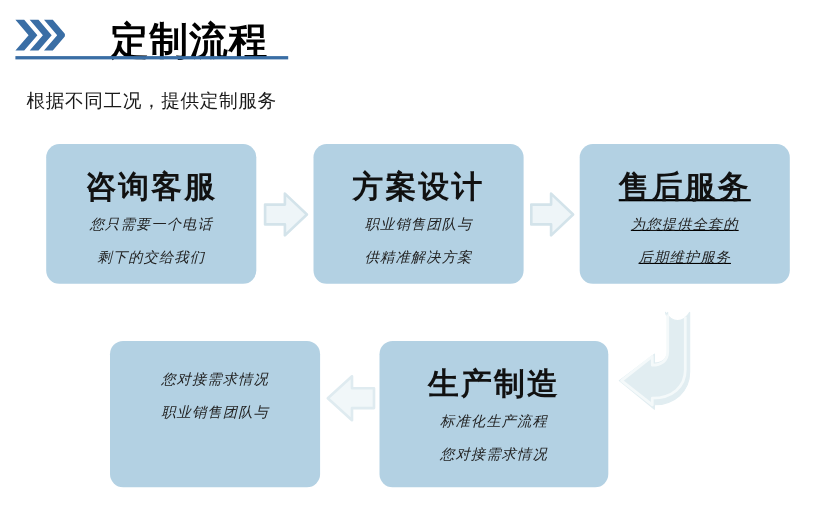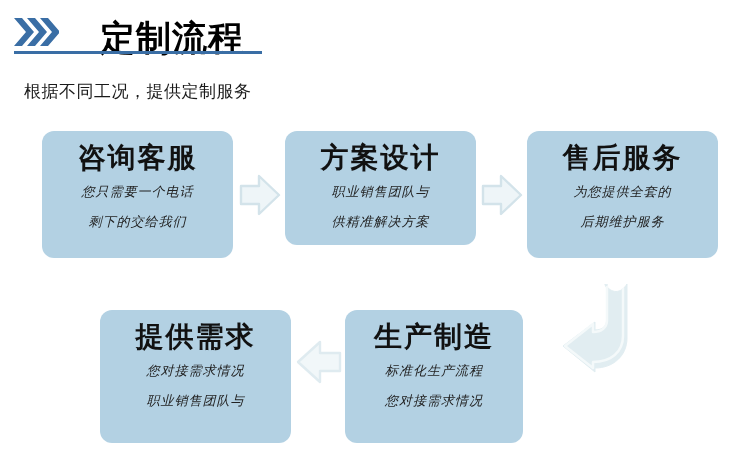--- a/index.html
+++ b/index.html
@@ -62,21 +62,21 @@
     letter-spacing: 0.5px;
     white-space: nowrap;
   }
 
   
   .flow-box {
     position: absolute;
     background: #b3d1e3;
     border-radius: 12px;
     box-sizing: border-box;
-    padding-top: 8px;
+    padding-top: 20px;
     text-align: center;
   }
   .box-title {
     font-size: 28px;
     font-weight: bold;
     color: #111111;
     letter-spacing: 2px;
     line-height: 38px;
     white-space: nowrap;
   }
@@ -84,24 +84,24 @@
     font-family: "Liberation Serif", "DejaVu Serif", serif;
     font-style: italic;
     font-size: 13px;
     color: #222222;
     line-height: 30px;
     letter-spacing: 1px;
     white-space: nowrap;
   }
 
   #box-1 { left: 42px;  top: 131px; width: 191px; height: 127px; }
-  #box-2 { left: 285px; top: 131px; width: 191px; height: 114px; }
-  #box-3 { left: 527px; top: 131px; width: 191px; height: 127px; }
+  #box-2 { left: 285px; top: 131px; width: 191px; height: 127px; }
+  #box-3 { left: 527px; top: 131px; width: 191px; height: 127px; text-decoration: underline; }
   #box-4 { left: 100px; top: 310px; width: 191px; height: 133px; }
-  #box-5 { left: 345px; top: 310px; width: 178px; height: 133px; }
+  #box-5 { left: 345px; top: 310px; width: 208px; height: 133px; }
 
   
   .arrow {
     position: absolute;
   }
   #arrow-1 { left: 239px; top: 173px; width: 42px; height: 44px; }
   #arrow-2 { left: 481px; top: 173px; width: 42px; height: 44px; }
   #arrow-3 { left: 296px; top: 338px; width: 46px; height: 48px; }
   #arrow-u { left: 549px; top: 282px; width: 110px; height: 92px; }
 </style>
@@ -137,21 +137,20 @@
   <div class="box-line">供精准解决方案</div>
 </div>
 
 <div class="flow-box" id="box-3">
   <div class="box-title">售后服务</div>
   <div class="box-line">为您提供全套的</div>
   <div class="box-line">后期维护服务</div>
 </div>
 
 <div class="flow-box" id="box-4">
-  <div class="box-title">提供需求</div>
   <div class="box-line">您对接需求情况</div>
   <div class="box-line">职业销售团队与</div>
 </div>
 
 <div class="flow-box" id="box-5">
   <div class="box-title">生产制造</div>
   <div class="box-line">标准化生产流程</div>
   <div class="box-line">您对接需求情况</div>
 </div>
 

